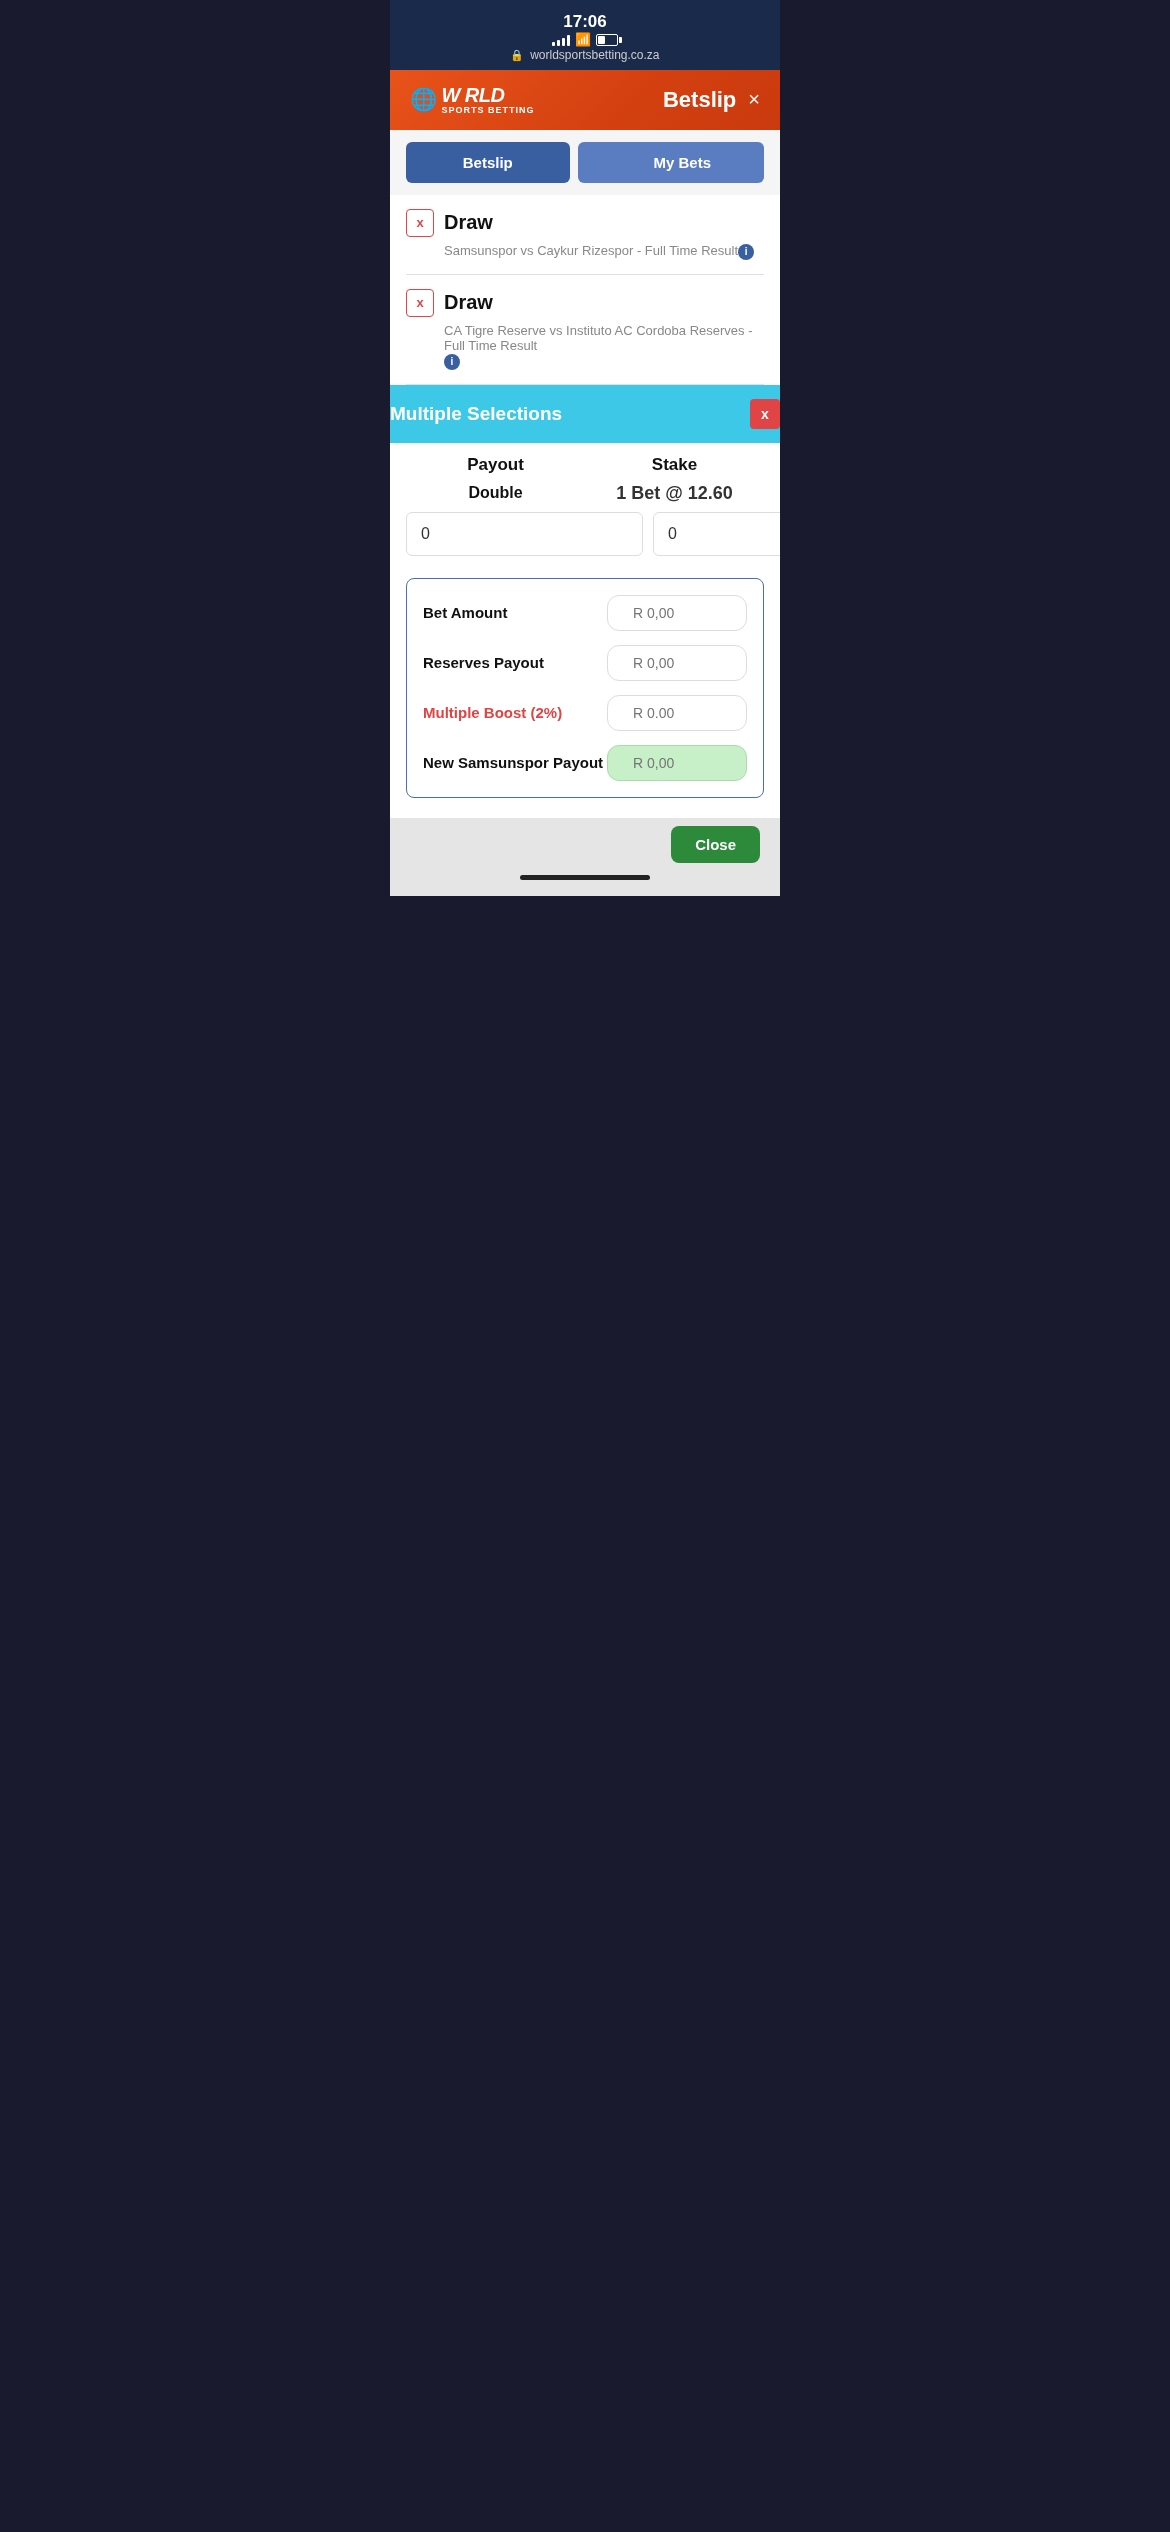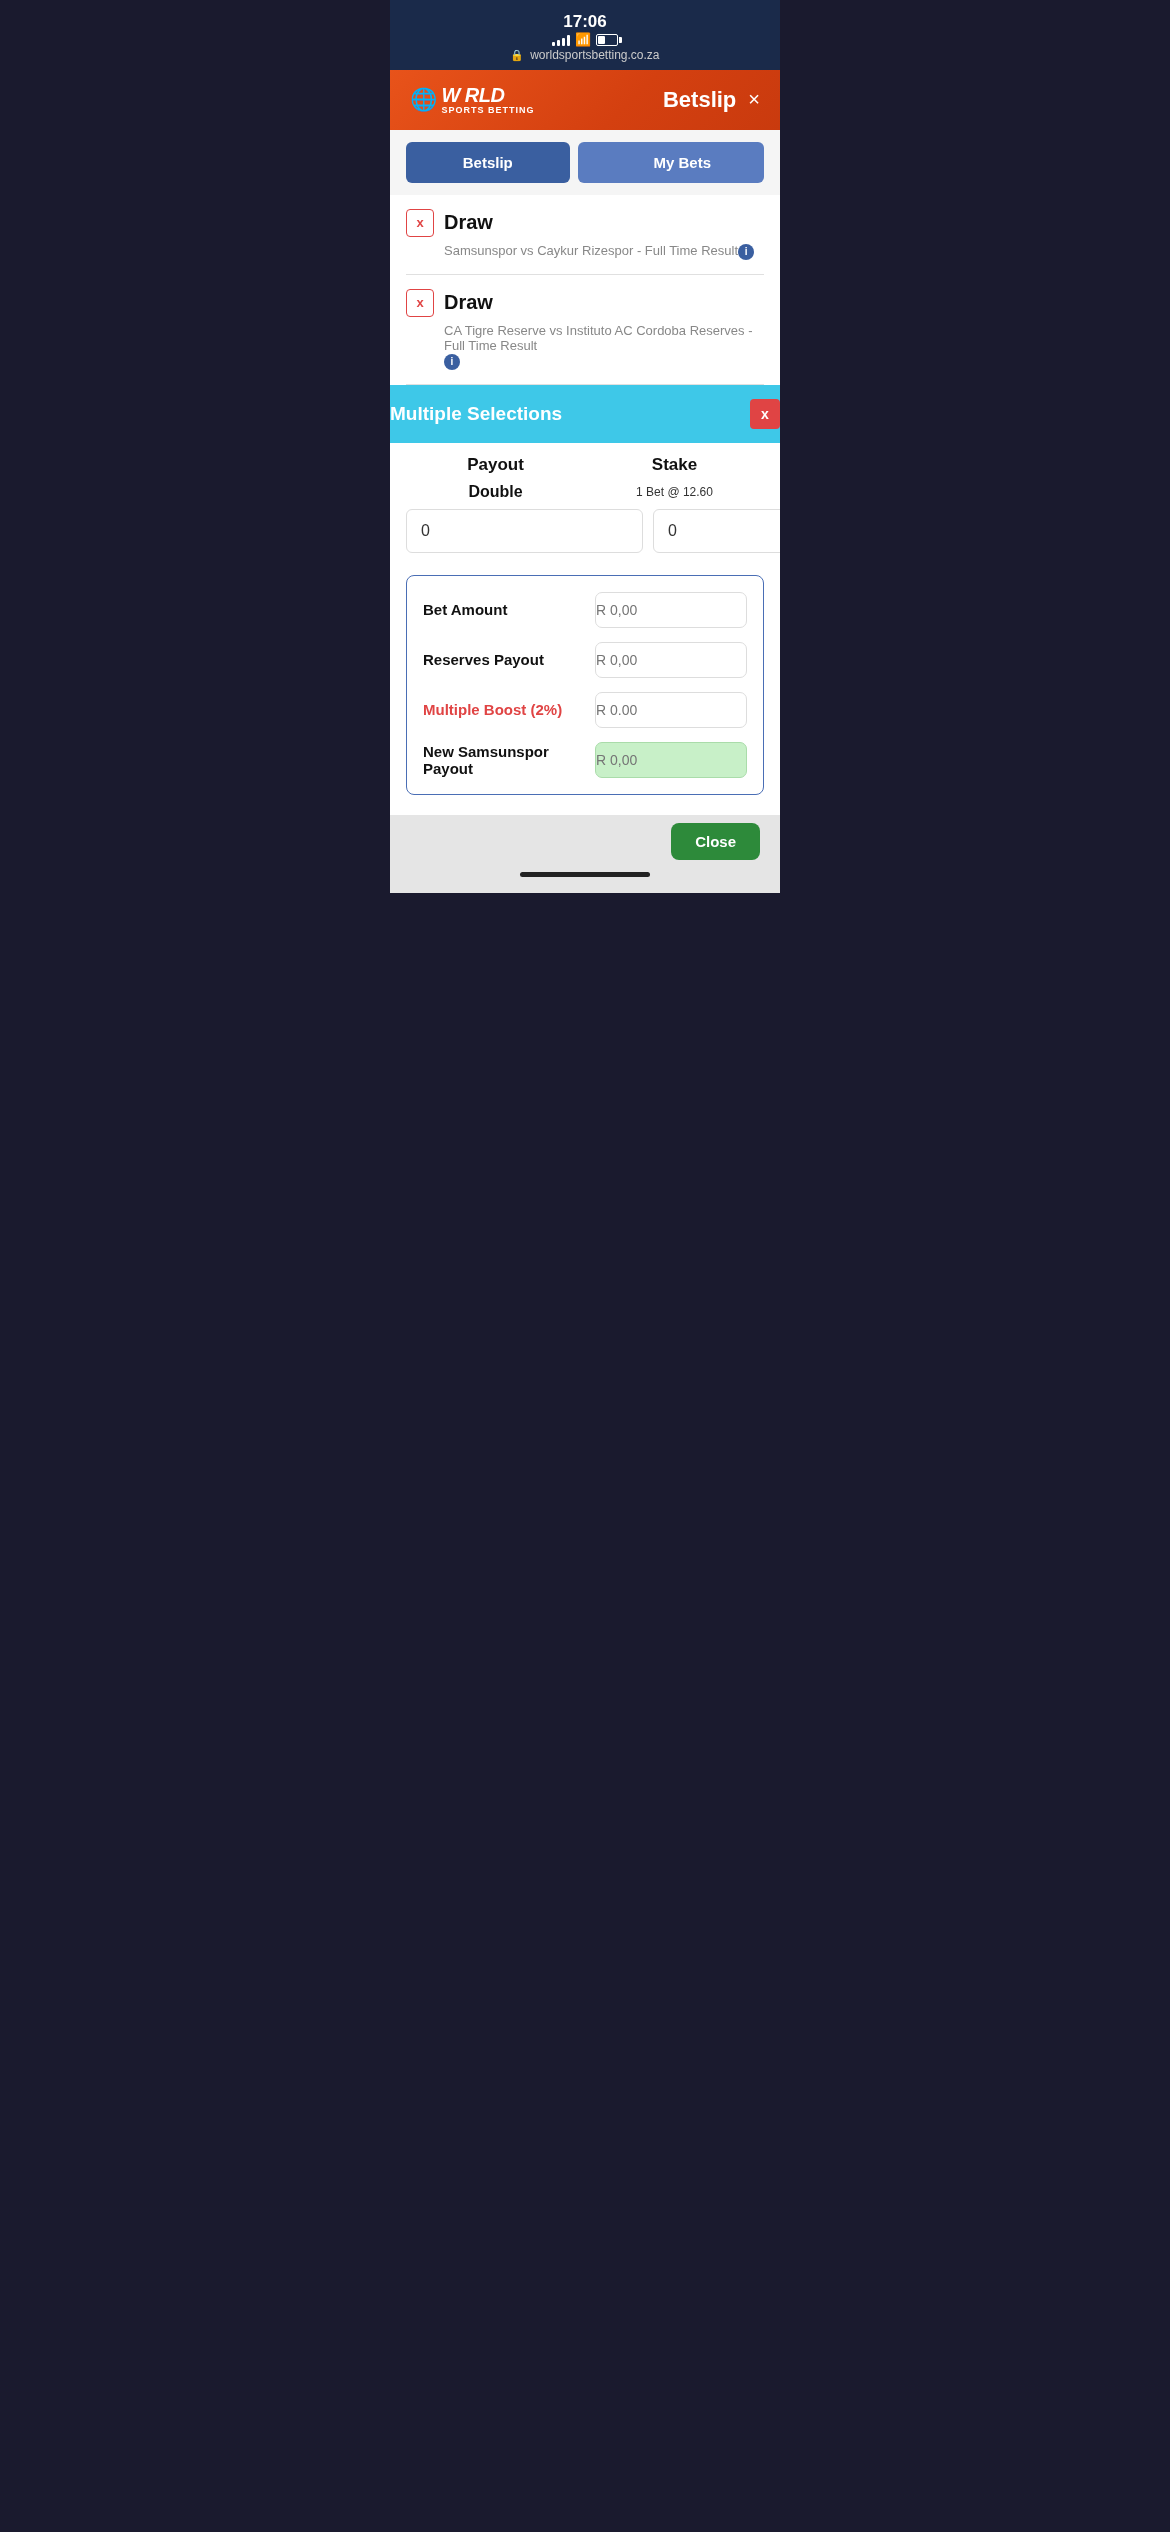--- a/index.html
+++ b/index.html
@@ -292,24 +292,25 @@
       margin-bottom: 8px;
     }
     .ps-type {
       font-size: 16px;
       font-weight: 700;
       color: #111;
       flex: 1;
       text-align: center;
     }
     .ps-odds {
-      font-size: 12px;
+      font-size: 18px;
       color: #333;
       flex: 1;
       text-align: center;
+      font-weight: bold;
     }
     .ps-inputs {
       display: flex;
       gap: 10px;
       margin-bottom: 16px;
     }
     .ps-input {
       flex: 1;
       padding: 12px 14px;
       border: 1px solid #ddd;
@@ -340,24 +341,24 @@
       font-size: 15px;
       font-weight: 700;
       color: #111;
     }
     .summary-label.boost {
       color: #e04444;
       font-size: 15px;
       font-weight: 700;
     }
     .summary-input {
-      width: 152px;
-      padding: 9px 0;
+      width: 140px;
+      padding: 9px 25px;
       border: 1px solid #ddd;
-      border-radius: 7px;
+      border-radius: 12px;
       font-size: 14px;
       color: #aaa;
       background: #fff;
       text-align: left;
       outline: none;
     }
     .summary-input.green {
       background: #c8f0c8;
       border-color: #aadcaa;
       color: #555;

